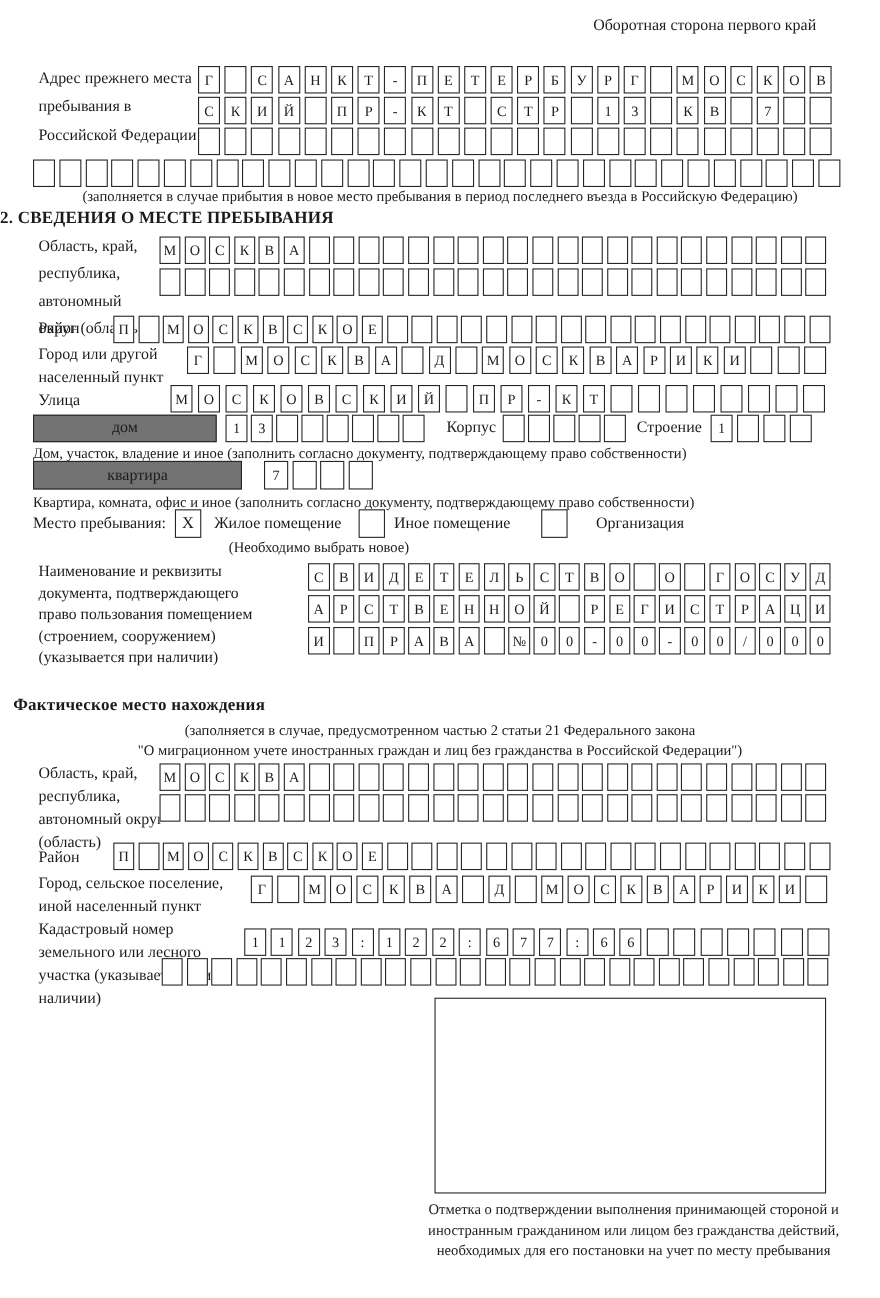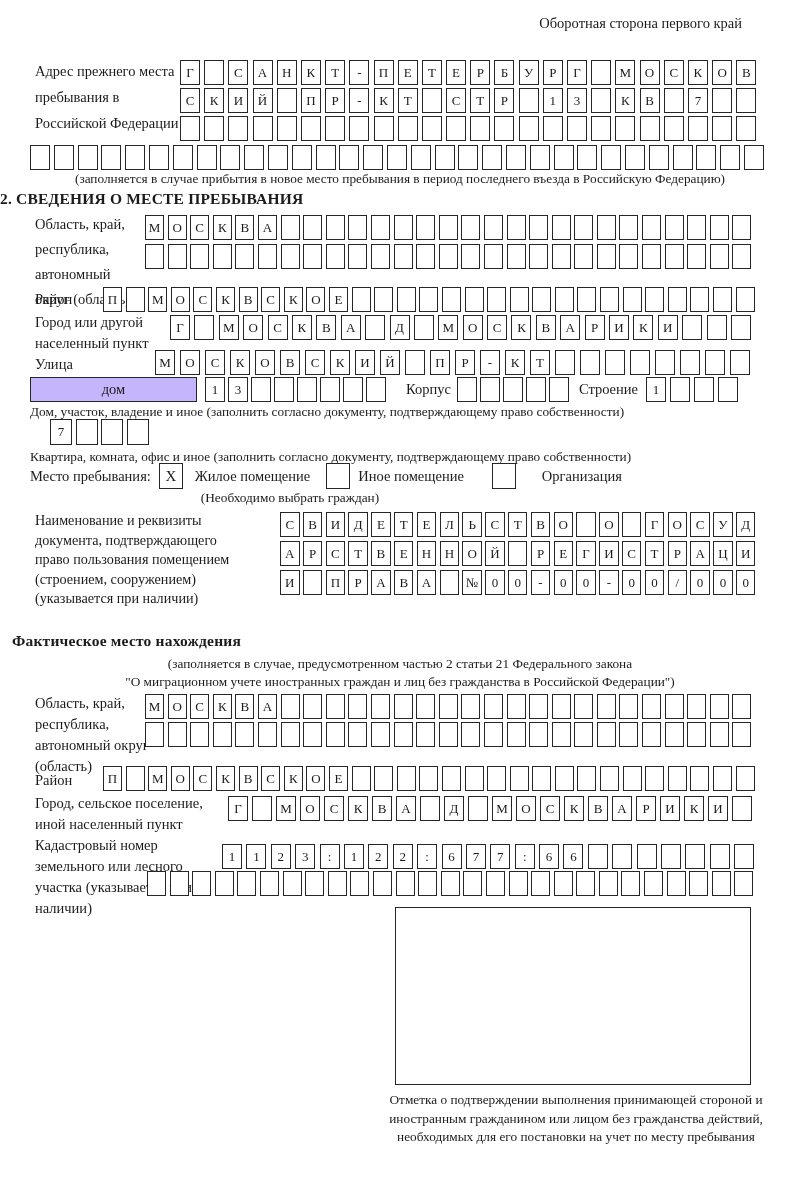--- a/index.html
+++ b/index.html
@@ -12,21 +12,21 @@
   .boxrow{display:flex;align-items:center;}
   .cb{box-sizing:border-box;flex:none;width:20px;height:25px;border:1.6px solid #262626;
       display:inline-flex;align-items:center;justify-content:center;
       font-size:13px;font-family:"Liberation Serif","DejaVu Serif",serif;background:#fff;}
   .bw19 .cb{width:19px;}
   .bw22 .cb{width:22px;height:26px;}
   .bw195 .cb{width:19.5px;}
   .gp3{gap:3px}.gp33{gap:3.3px}.gp36{gap:3.6px}.gp38{gap:3.8px}
   .gp4{gap:4px}.gp42{gap:4.2px}.gp44{gap:4.4px}.gp5{gap:5px}.gp35{gap:3.5px}
   .widebox{box-sizing:border-box;border:1.7px solid #262626;display:flex;align-items:center;justify-content:center;
-      font-size:14.5px;background:#c4b5fd;flex:none;}
+      font-size:14.5px;background:#737373;flex:none;}
   .chk{box-sizing:border-box;width:24px;height:26px;border:1.6px solid #262626;display:inline-flex;
       align-items:center;justify-content:center;font-size:15px;flex:none;background:#fff;}
   .inline-lbl{font-size:14.5px;white-space:nowrap;flex:none;}
   .stamp-box{box-sizing:border-box;border:1.8px solid #262626;background:#fff;}
 </style>
 </head>
 <body>
 
 <div class="abs" style="top:15px;right:58px;font-size:14.5px;">Оборотная сторона первого край</div>
 
@@ -319,39 +319,40 @@
   <div class="boxrow gp4" style="margin-left:8px;">
       <span class="cb">1</span>
       <span class="cb"></span>
       <span class="cb"></span>
       <span class="cb"></span>
     </div>
 </div>
 <div class="abs note" style="left:30px;top:404px;text-align:left;">Дом, участок, владение и иное (заполнить согласно документу, подтверждающему право собственности)</div>
 
 <div class="abs boxrow" style="left:30px;top:419px;">
+  <div class="widebox" style="width:190px;height:26px;">квартира</div>
   <div class="boxrow bw22 gp35" style="margin-left:20px;">
       <span class="cb">7</span>
       <span class="cb"></span>
       <span class="cb"></span>
       <span class="cb"></span>
     </div>
 </div>
 <div class="abs note" style="left:30px;top:449px;text-align:left;">Квартира, комната, офис и иное (заполнить согласно документу, подтверждающему право собственности)</div>
 
 <div class="abs boxrow" style="left:30px;top:463px;">
   <div class="inline-lbl">Место пребывания:</div>
   <div class="chk" style="margin-left:8px;">X</div>
   <div class="inline-lbl" style="margin-left:12px;">Жилое помещение</div>
   <div class="chk" style="margin-left:16px;"></div>
   <div class="inline-lbl" style="margin-left:8px;">Иное помещение</div>
   <div class="chk" style="margin-left:28px;"></div>
   <div class="inline-lbl" style="margin-left:26px;">Организация</div>
 </div>
-<div class="abs note" style="left:30px;top:490px;width:520px;">(Необходимо выбрать граждан)</div>
+<div class="abs note" style="left:30px;top:490px;width:520px;">(Необходимо выбрать новое)</div>
 
 <div class="abs" style="left:35px;top:511px;width:220px;font-size:14.2px;line-height:19.5px;">Наименование и реквизиты документа, подтверждающего право пользования помещением (строением, сооружением) (указывается при наличии)</div>
 <div class="abs boxrow bw195 gp33" style="left:280px;top:512px;">
     <span class="cb">С</span>
     <span class="cb">В</span>
     <span class="cb">И</span>
     <span class="cb">Д</span>
     <span class="cb">Е</span>
     <span class="cb">Т</span>
     <span class="cb">Е</span>

